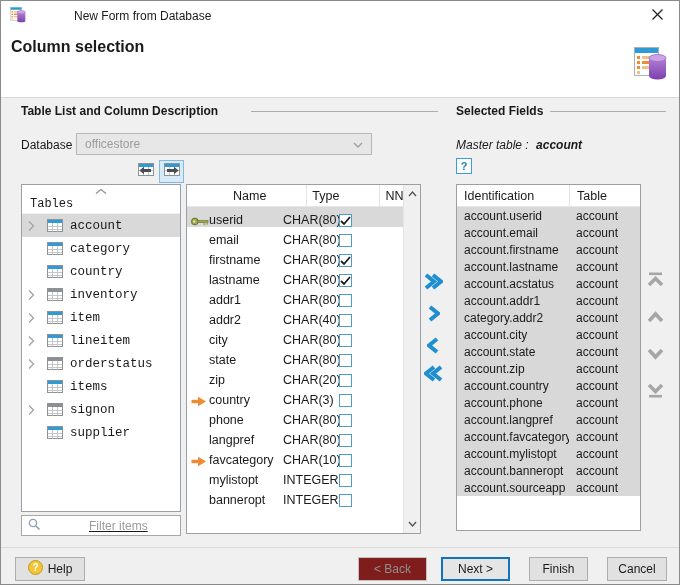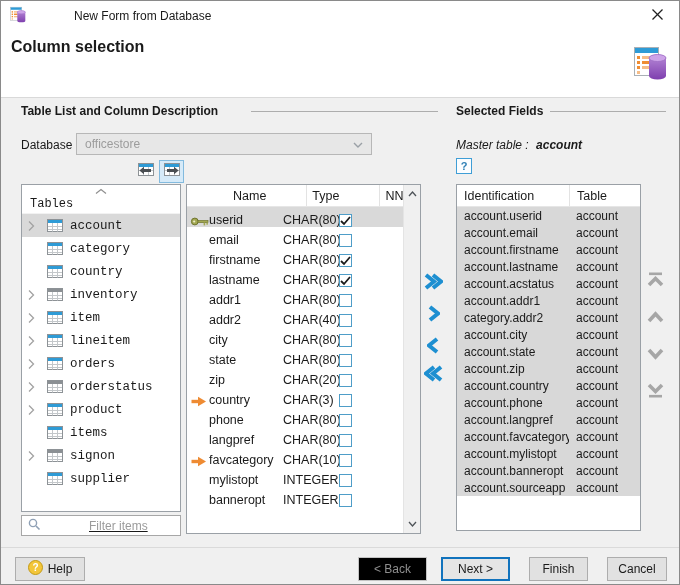--- a/index.html
+++ b/index.html
@@ -73,21 +73,21 @@
   .hc.h-tbl{flex:1;padding-left:7px;border-left:1px solid #e3e3e3;}
   .sel-row{display:flex;height:17px;align-items:center;background:#d8d8d8;font-size:12px;cursor:pointer;}
   .sel-row .id-cell{width:112px;padding-left:7px;overflow:hidden;white-space:nowrap;}
   .sel-row .tbl-cell{flex:1;padding-left:7px;}
   .order-btn{width:20px;height:18px;display:flex;align-items:center;justify-content:center;cursor:default;}
   
   #footer-sep{left:0;top:546px;width:680px;height:1px;background:#dadada;}
   .btn{position:absolute;top:556px;height:24px;background:#e1e1e1;border:1px solid #adadad;
        display:flex;align-items:center;justify-content:center;font-size:12px;cursor:pointer;gap:5px;}
   #help-btn{left:14px;width:70px;}
-  #back-btn{left:357px;width:69px;background:#000000;border-color:#c3c3c3;color:#8f8f8f;cursor:default;text-align:center;}
+  #back-btn{left:357px;width:69px;background:#7f1d1d;border-color:#c3c3c3;color:#8f8f8f;cursor:default;text-align:center;}
   #next-btn{left:440px;width:69px;border:2px solid #1173bd;background:#e5e5e5;}
   #finish-btn{left:528px;width:59px;}
   #cancel-btn{left:606px;width:60px;}
 </style>
 </head>
 <body>
 
 <div id="dialog">
 
   <div id="titlebar" class="abs">
@@ -306,70 +306,30 @@
         </div>
         <div class="tree-row">
           <span class="chev">
             <svg width="7" height="12">
               <polyline points="1,1.5 5.5,6 1,10.5" fill="none" stroke="#a2a2a2" stroke-width="1.3"></polyline>
             </svg>
           </span>
           <span class="ticon">
             <svg width="16" height="13" viewBox="0 0 16 13">
               <rect x="0.5" y="0.5" width="15" height="12" fill="#fff" stroke="#8d9296"></rect>
-              <rect x="1" y="1" width="14" height="3" fill="#2e9bd6"></rect>
-              <g stroke="#c3c7ca" stroke-width="1">
-                <line x1="5.5" y1="4" x2="5.5" y2="12.5"></line>
-                <line x1="10.5" y1="4" x2="10.5" y2="12.5"></line>
-                <line x1="1" y1="7.5" x2="15" y2="7.5"></line>
-                <line x1="1" y1="10.5" x2="15" y2="10.5"></line>
-              </g>
-            </svg>
-          </span>
-          <span class="tlabel">orders</span>
-        </div>
-        <div class="tree-row">
-          <span class="chev">
-            <svg width="7" height="12">
-              <polyline points="1,1.5 5.5,6 1,10.5" fill="none" stroke="#a2a2a2" stroke-width="1.3"></polyline>
-            </svg>
-          </span>
-          <span class="ticon">
-            <svg width="16" height="13" viewBox="0 0 16 13">
-              <rect x="0.5" y="0.5" width="15" height="12" fill="#fff" stroke="#8d9296"></rect>
               <rect x="1" y="1" width="14" height="3" fill="#8b9094"></rect>
               <g stroke="#c3c7ca" stroke-width="1">
                 <line x1="5.5" y1="4" x2="5.5" y2="12.5"></line>
                 <line x1="10.5" y1="4" x2="10.5" y2="12.5"></line>
                 <line x1="1" y1="7.5" x2="15" y2="7.5"></line>
                 <line x1="1" y1="10.5" x2="15" y2="10.5"></line>
               </g>
             </svg>
           </span>
           <span class="tlabel">orderstatus</span>
-        </div>
-        <div class="tree-row">
-          <span class="chev">
-            <svg width="7" height="12">
-              <polyline points="1,1.5 5.5,6 1,10.5" fill="none" stroke="#a2a2a2" stroke-width="1.3"></polyline>
-            </svg>
-          </span>
-          <span class="ticon">
-            <svg width="16" height="13" viewBox="0 0 16 13">
-              <rect x="0.5" y="0.5" width="15" height="12" fill="#fff" stroke="#8d9296"></rect>
-              <rect x="1" y="1" width="14" height="3" fill="#2e9bd6"></rect>
-              <g stroke="#c3c7ca" stroke-width="1">
-                <line x1="5.5" y1="4" x2="5.5" y2="12.5"></line>
-                <line x1="10.5" y1="4" x2="10.5" y2="12.5"></line>
-                <line x1="1" y1="7.5" x2="15" y2="7.5"></line>
-                <line x1="1" y1="10.5" x2="15" y2="10.5"></line>
-              </g>
-            </svg>
-          </span>
-          <span class="tlabel">product</span>
         </div>
         <div class="tree-row">
           <span class="chev"></span>
           <span class="ticon">
             <svg width="16" height="13" viewBox="0 0 16 13">
               <rect x="0.5" y="0.5" width="15" height="12" fill="#fff" stroke="#8d9296"></rect>
               <rect x="1" y="1" width="14" height="3" fill="#2e9bd6"></rect>
               <g stroke="#c3c7ca" stroke-width="1">
                 <line x1="5.5" y1="4" x2="5.5" y2="12.5"></line>
                 <line x1="10.5" y1="4" x2="10.5" y2="12.5"></line>

